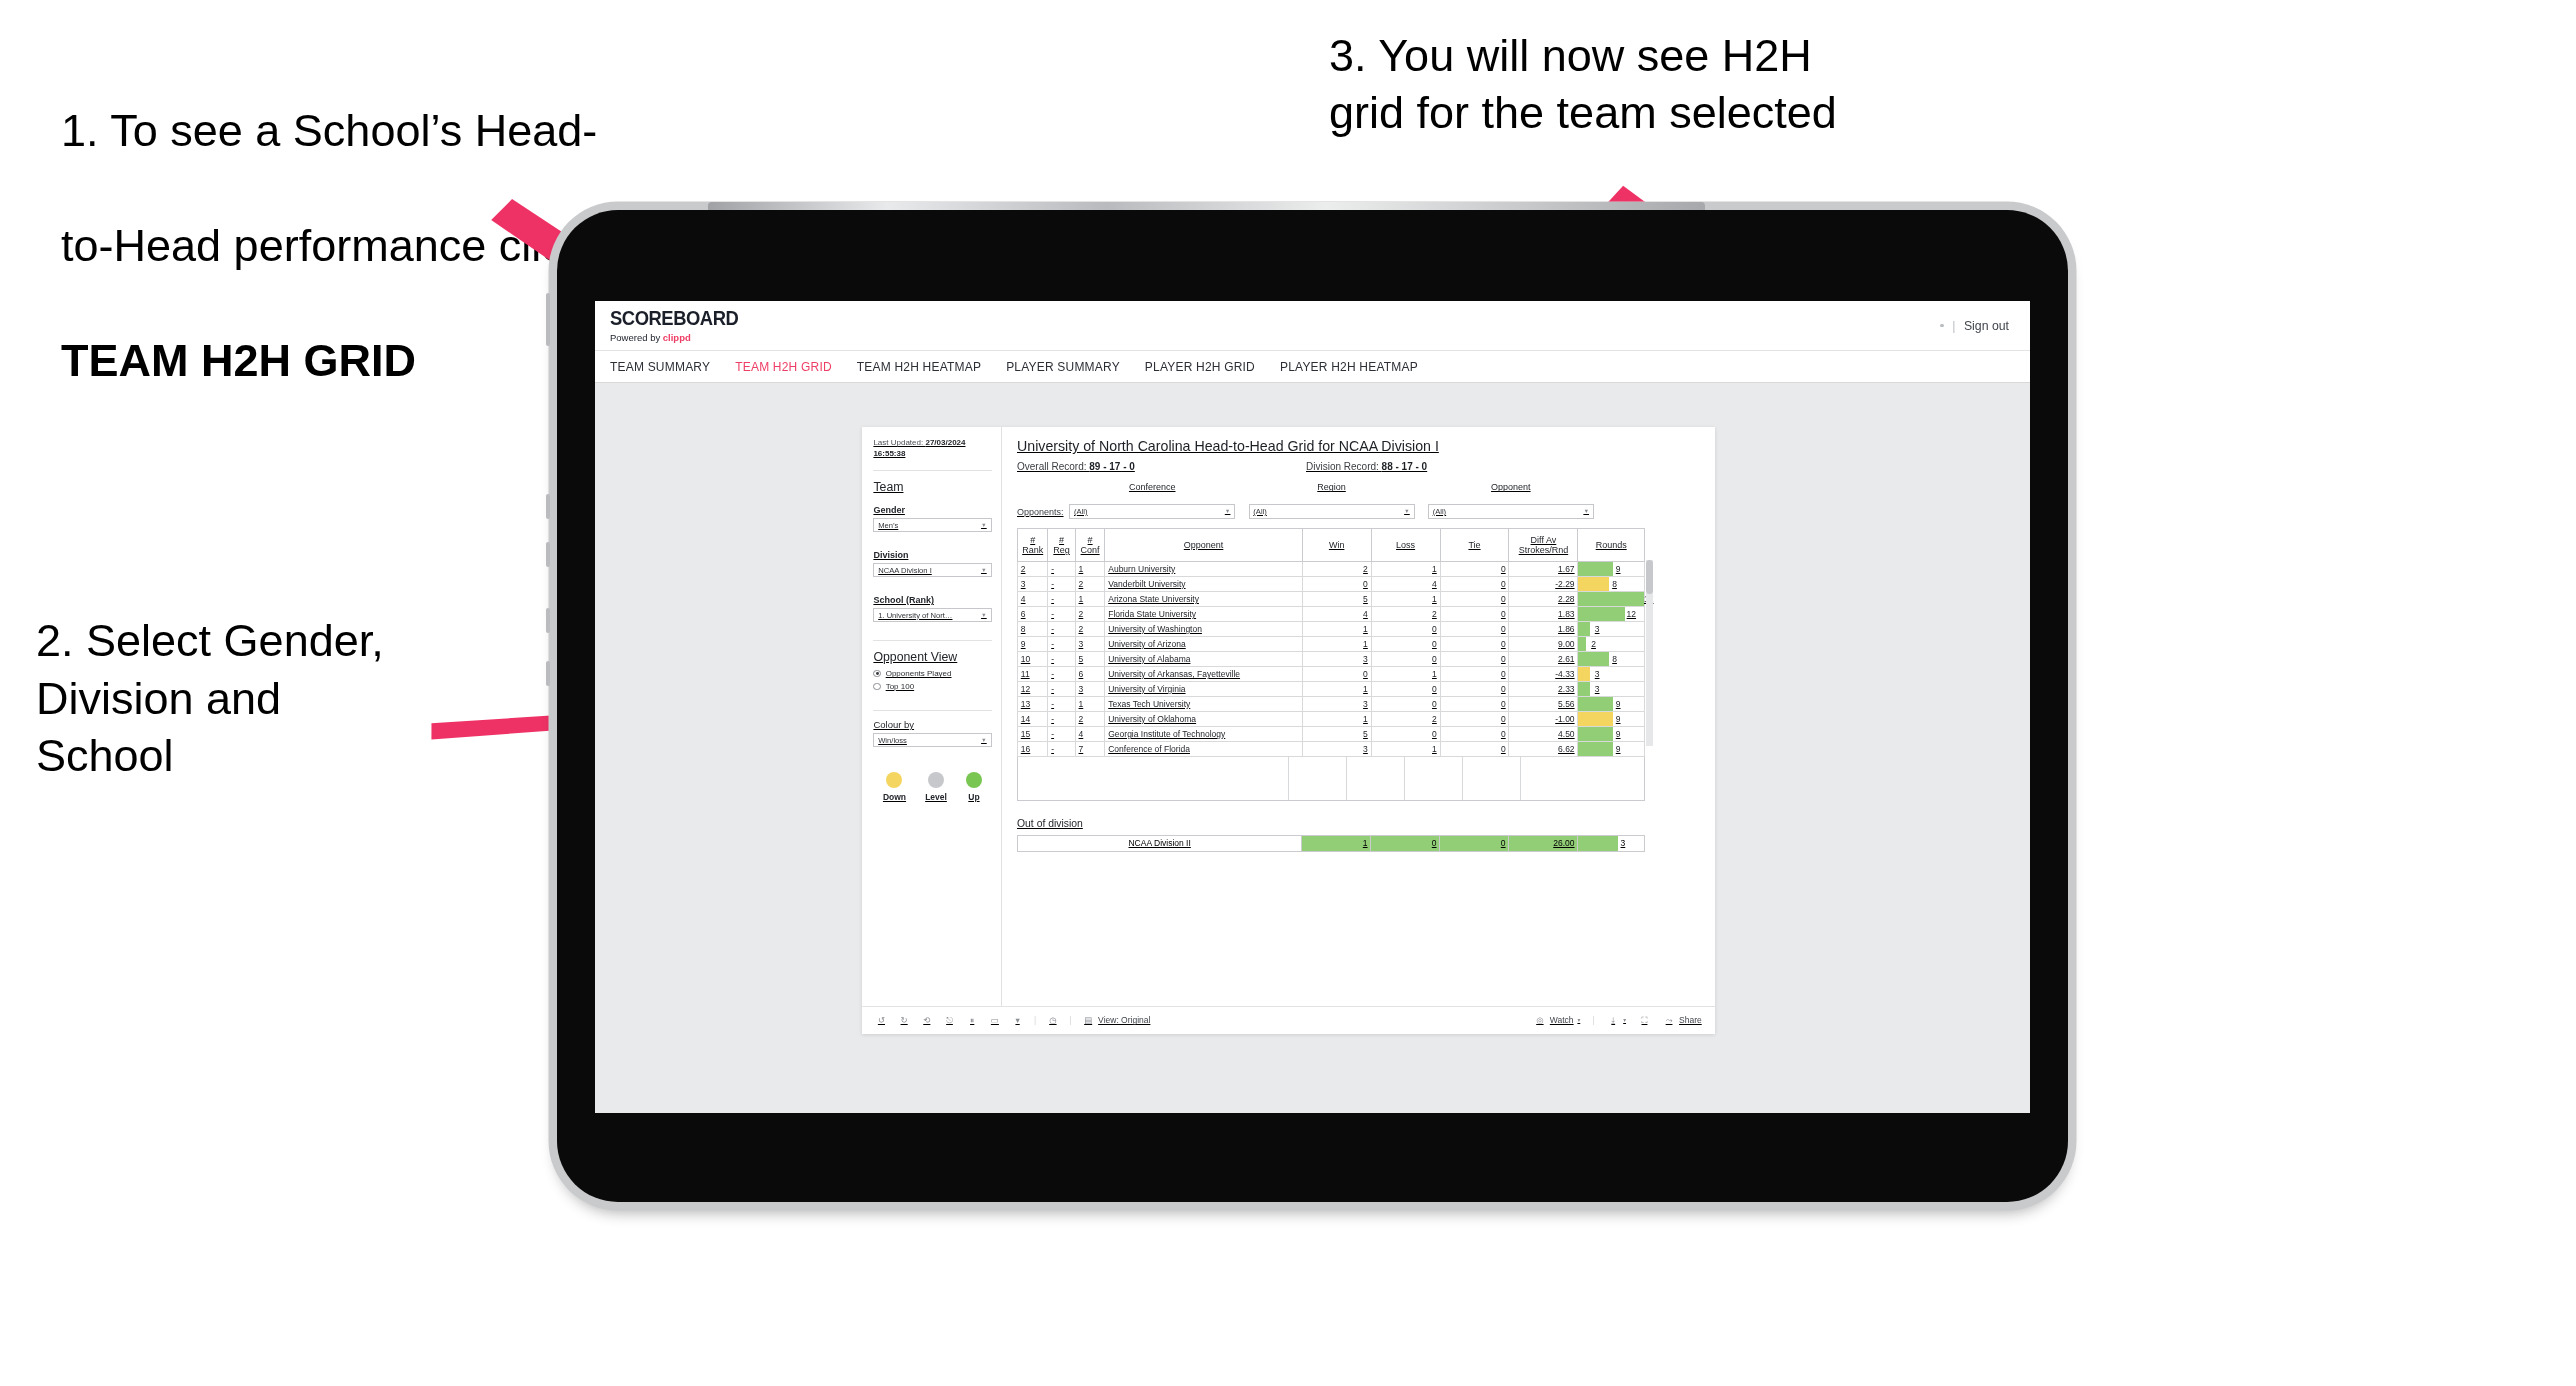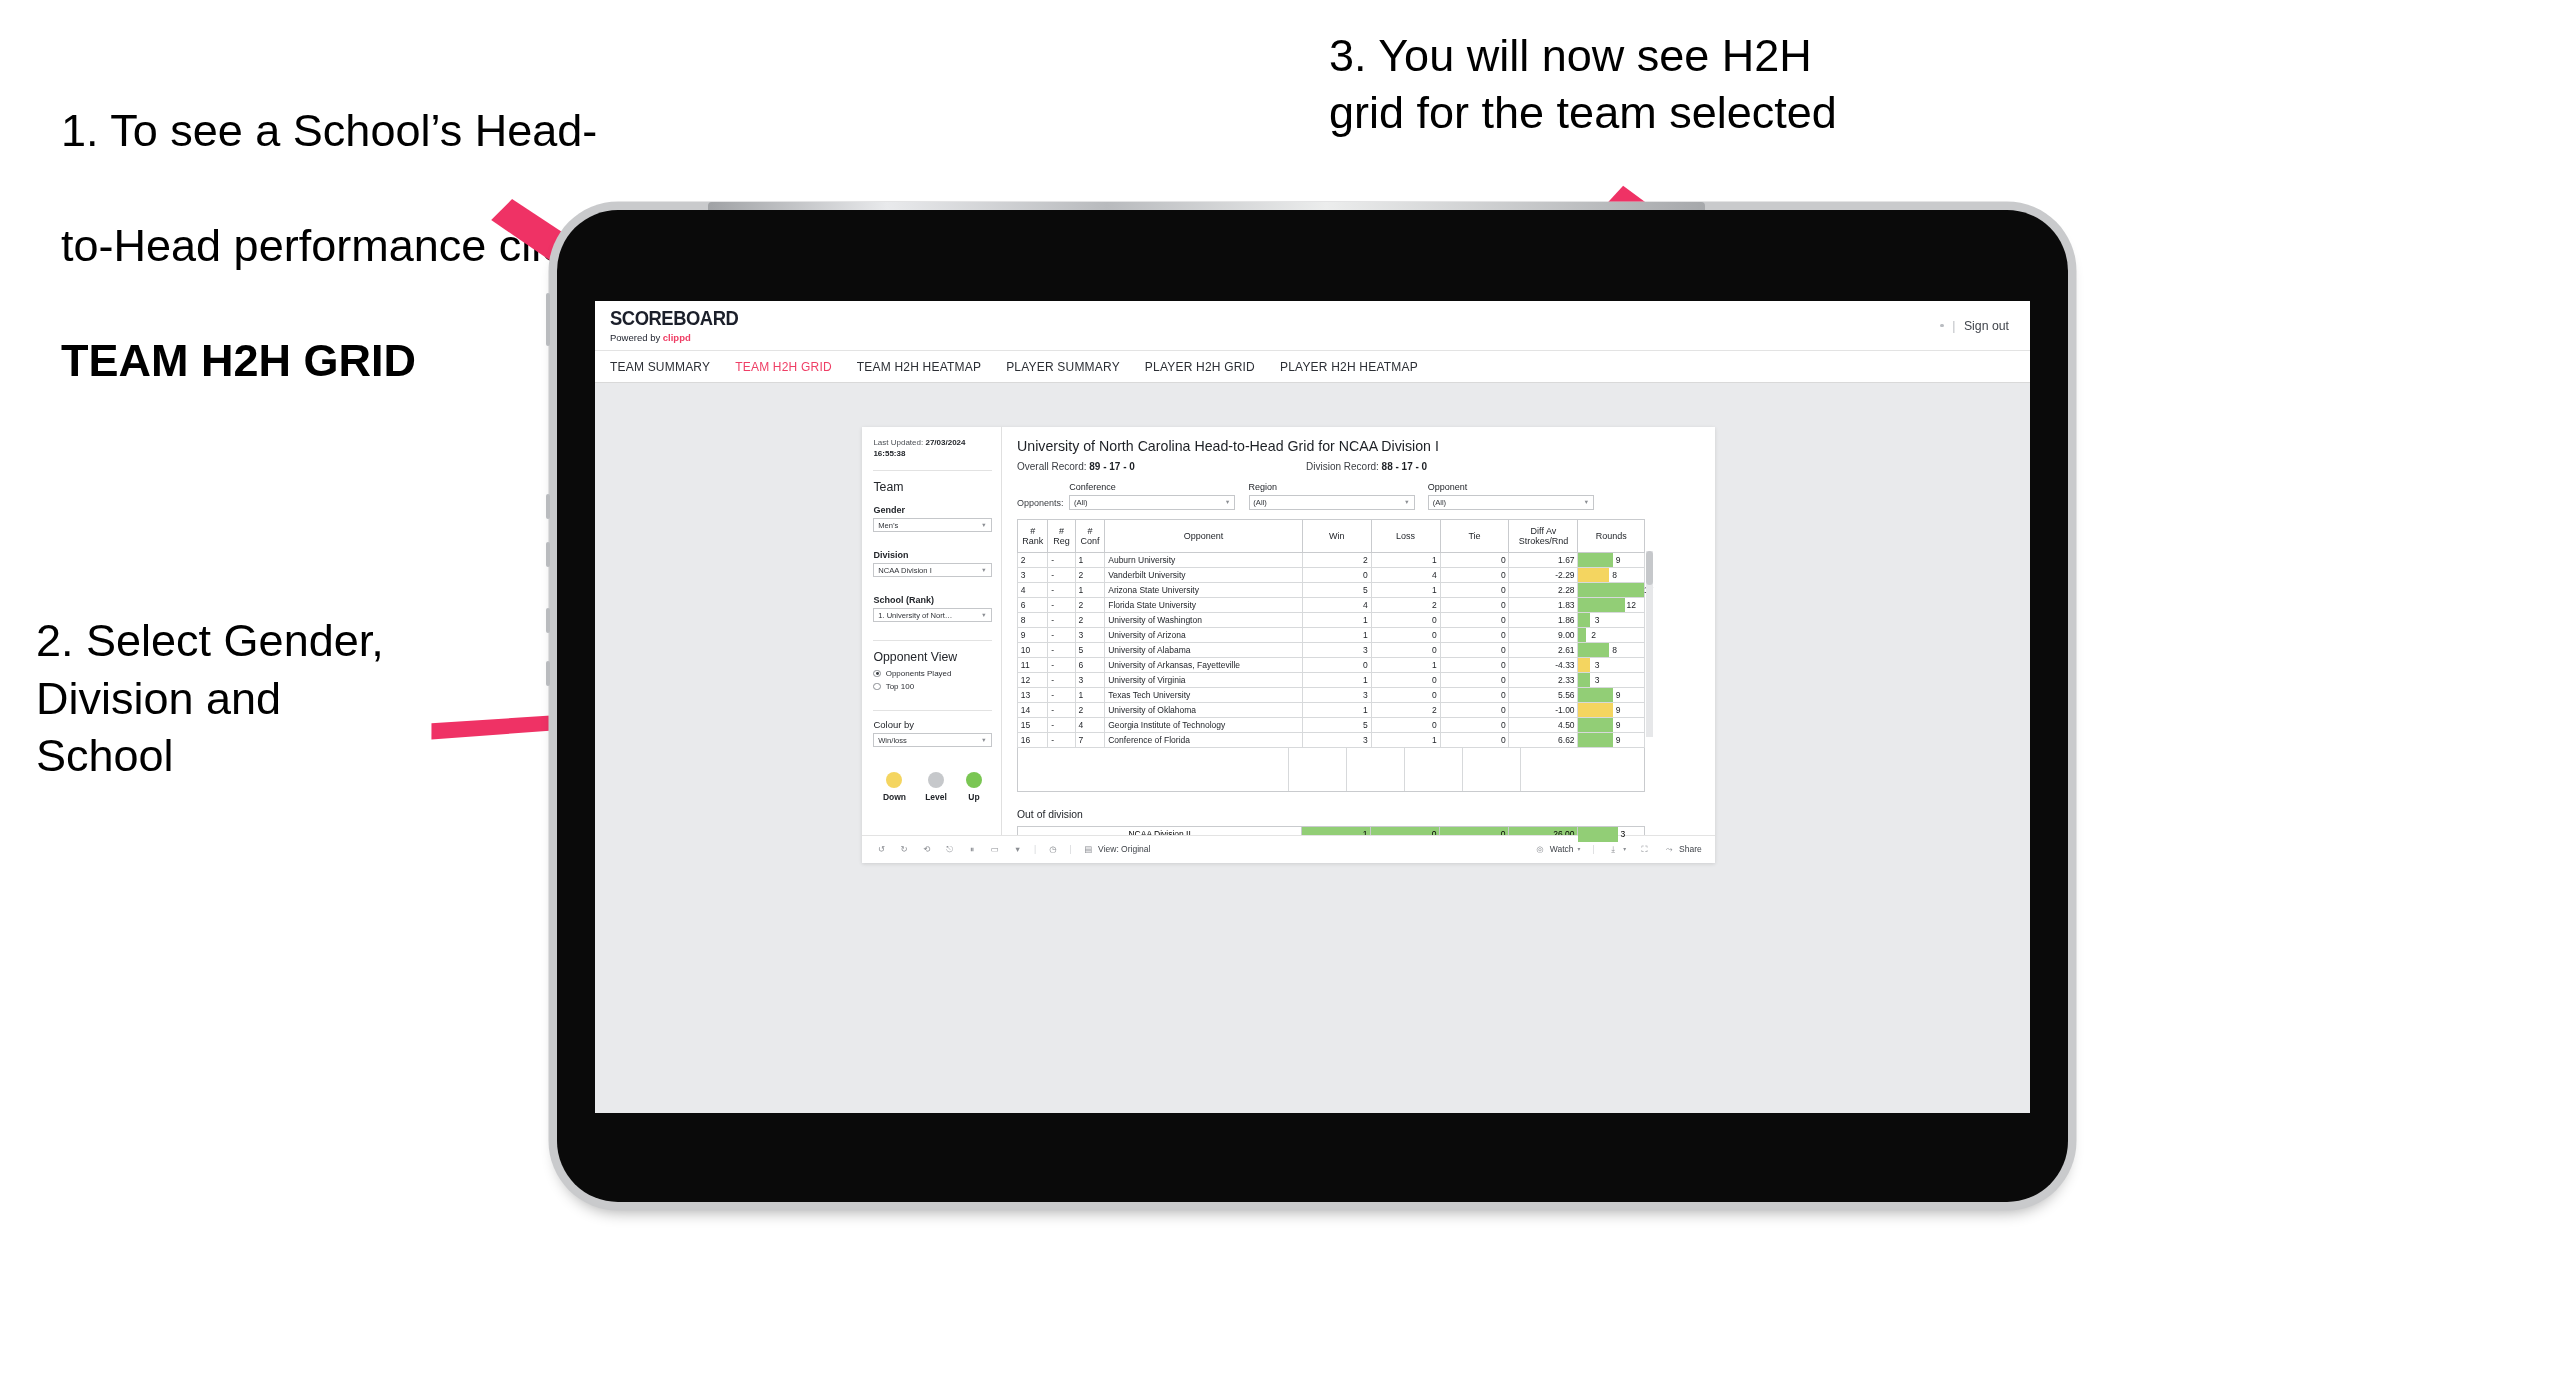--- a/index.html
+++ b/index.html
@@ -82,23 +82,23 @@
   #subnav{
     height:32px;background:#fff;display:flex;align-items:center;
     border-bottom:0.9px solid #d9d9d9;padding-left:15px;box-sizing:border-box;
   }
   .subnav-item{font-size:12px;color:#2c2f35;margin-right:25px;letter-spacing:0.2px;cursor:pointer;}
   .subnav-item.active{color:#ef3e65;}
 
   
   #workspace{height:730px;background:#e9eaec;position:relative;}
   #viz-card{
-    position:absolute;left:267px;top:44px;width:853px;height:436px;
+    position:absolute;left:267px;top:44px;width:853px;height:607px;
     background:#ffffff;box-shadow:0 0.9px 3.8px rgba(0,0,0,0.12);
-    display:flex;flex-direction:column;
+    display:flex;flex-direction:column;text-decoration:underline;
   }
   #viz-body{flex:1;display:flex;min-height:0;}
 
   
   #side-panel{
     width:140px;border-right:0.9px solid #e0e0e0;box-sizing:border-box;
     padding:11.4px 9.5px 0 11.4px;background:#fff;
   }
   .last-updated{font-size:8px;color:#4b4f55;line-height:1.35;}
   .last-updated b{font-weight:700;color:#23262b;}
@@ -122,21 +122,21 @@
 
   
   #main-area{flex:1;padding:11.4px 15px 0 15px;box-sizing:border-box;min-width:0;}
   #viz-title{font-size:14.2px;color:#1d2025;margin-bottom:6.6px;}
   #records{display:flex;font-size:10px;color:#3a3d42;margin-bottom:10.4px;}
   #records b{color:#1d2025;font-weight:700;}
   #rec-overall{width:289px;}
   #filters{display:flex;align-items:flex-end;margin-bottom:9.5px;}
   #filters .ops-lbl{font-size:9px;color:#3a3d42;padding-bottom:1.9px;margin-right:5.7px;}
   .filter{width:166px;margin-right:13.3px;}
-  .filter .fl{font-size:9px;color:#23262b;margin-bottom:3px;}
+  .filter .fl{font-size:9px;color:#23262b;margin-bottom:12px;text-align:center;}
 
   table.grid{border-collapse:collapse;table-layout:fixed;width:628px;font-size:8.5px;color:#23262b;}
   table.grid th{
     border:0.9px solid #c9cbce;font-weight:400;font-size:9px;color:#23262b;
     height:32px;vertical-align:middle;padding:0 2.8px;line-height:1.15;background:#fff;
   }
   table.grid td{border:0.9px solid #d7d9db;height:14px;padding:0 2.8px;background:#fff;}
   .c-rank{width:25.6px;} .c-reg{width:23px;} .c-conf{width:25px;}
   .c-opp{width:166px;} .c-win{width:58px;} .c-loss{width:58px;}
   .c-tie{width:58px;} .c-diff{width:58px;} .c-rounds{width:56px;}

